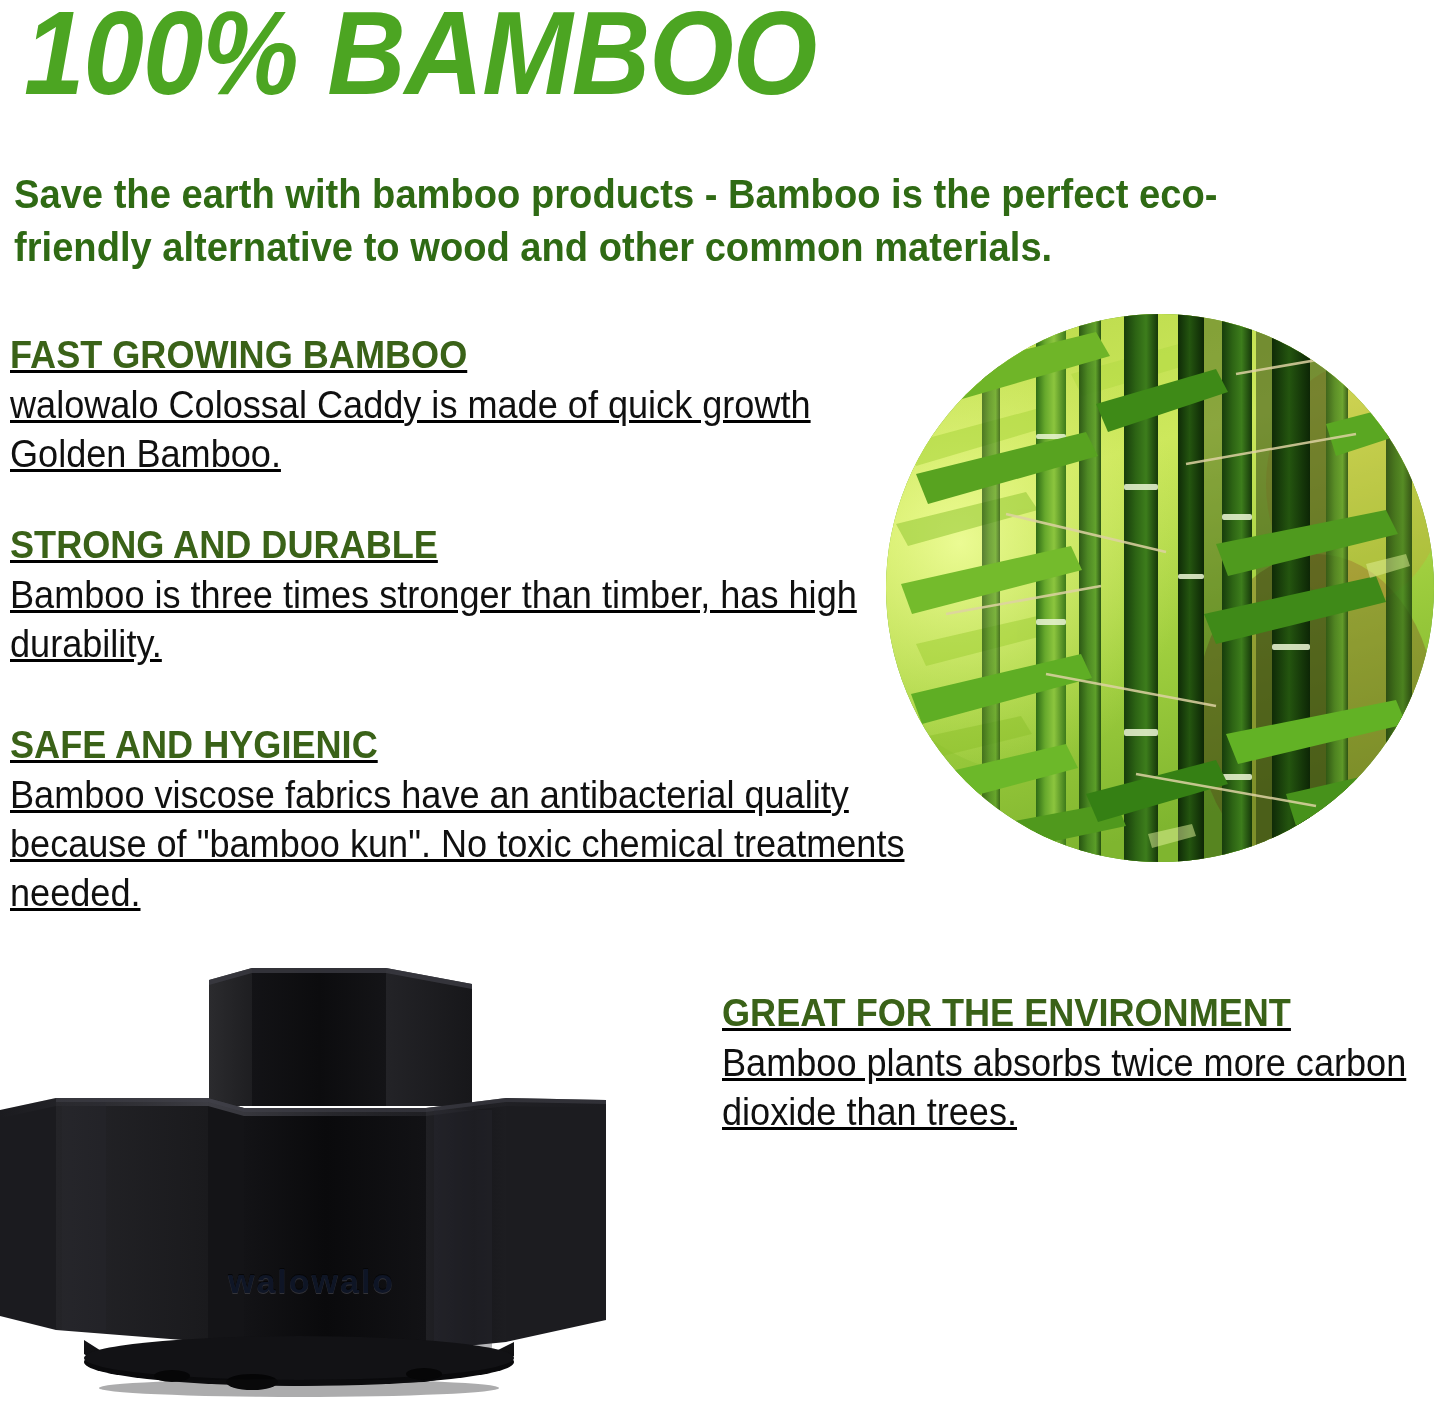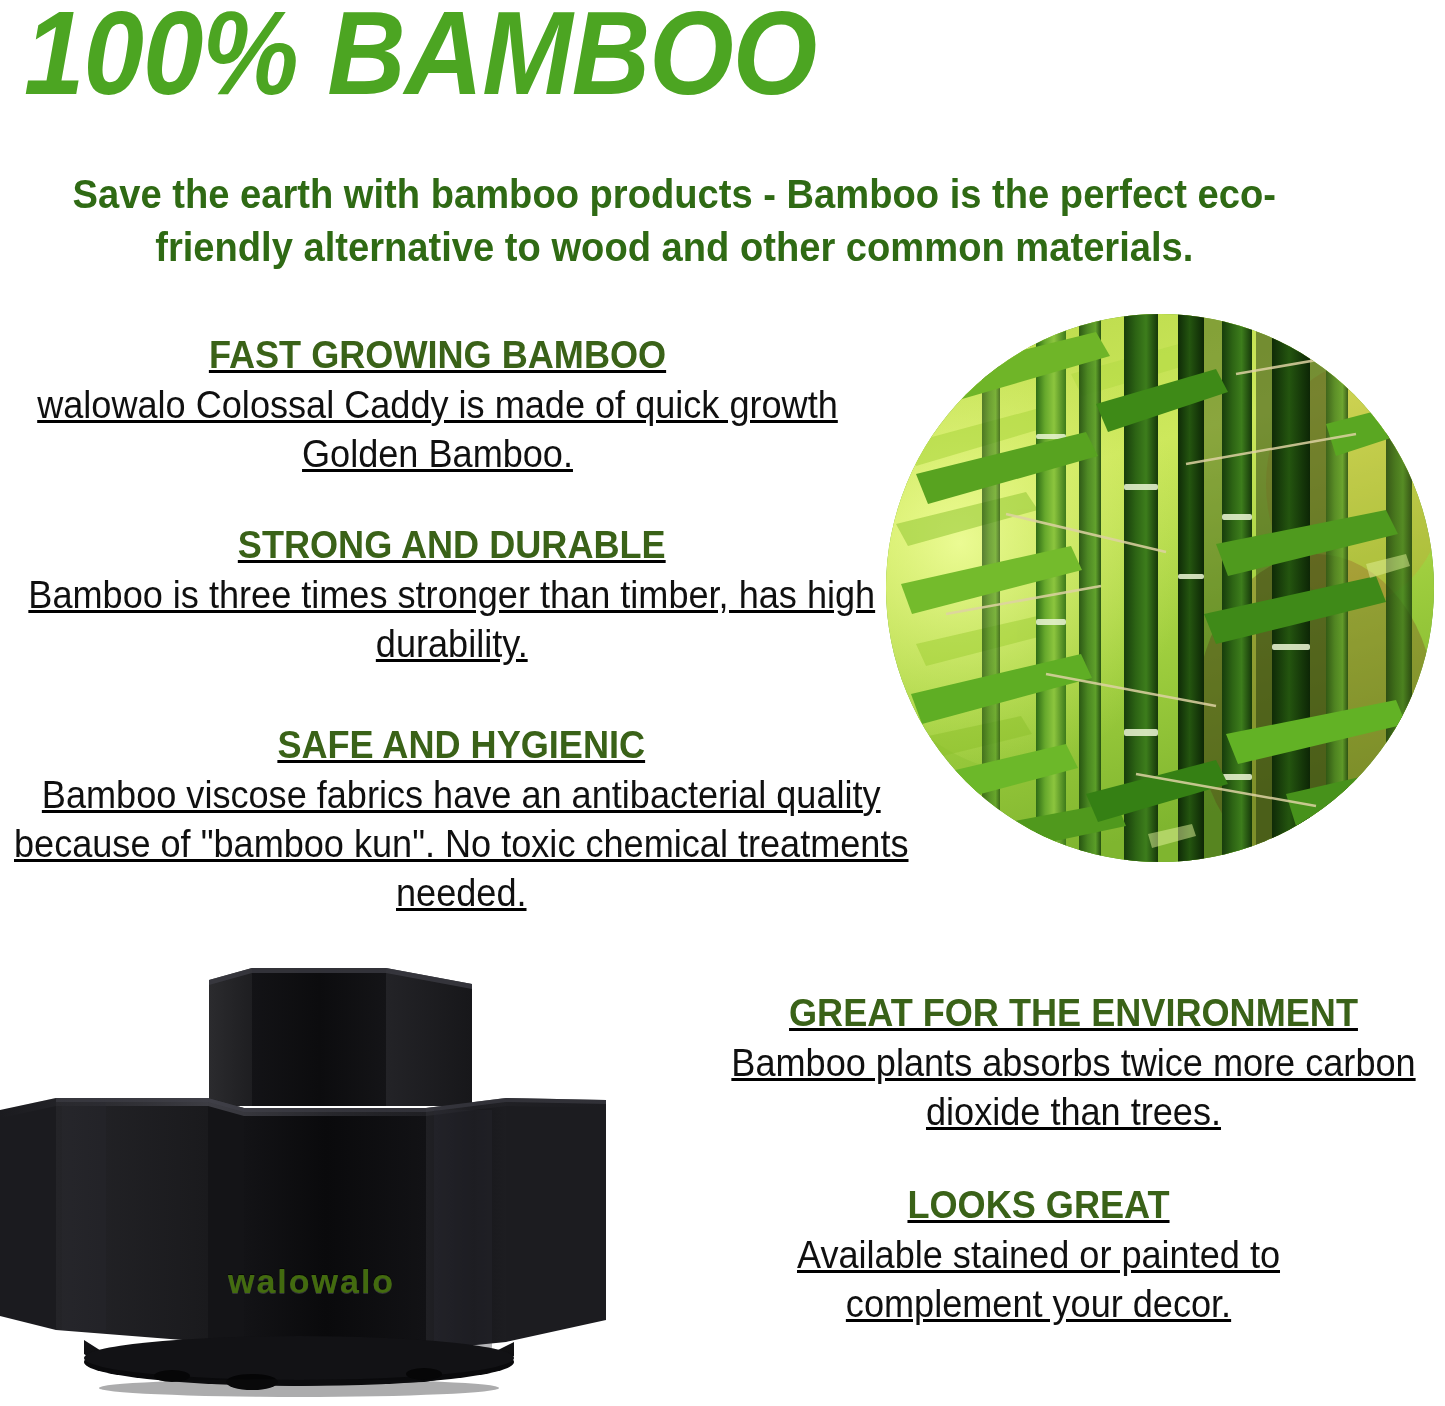--- a/index.html
+++ b/index.html
@@ -10,21 +10,20 @@
   }
   body {
     font-family: "Liberation Sans", sans-serif;
   }
   .page {
     position: relative;
     width: 1445px;
     height: 1406px;
     background: #ffffff;
     overflow: hidden;
-    text-align: center;
   }
 
   
   .title {
     position: absolute;
     left: 24px;
     top: -6px;
     font-size: 118px;
     line-height: 1.0;
     font-weight: bold;
@@ -103,21 +102,21 @@
     height: 448px;
   }
   .product svg { display: block; width: 100%; height: 100%; }
   .product-logo {
     position: absolute;
     left: 228px;
     top: 1262px;
     font-size: 34px;
     font-weight: bold;
     letter-spacing: 2px;
-    color: #4d7c0f;
+    color: #0f172a;
     opacity: 0.85;
     text-shadow: 0 1px 0 #3a3a40, 0 -1px 0 #050506;
     pointer-events: none;
   }
 </style>
 </head>
 <body>
 
 <div class="page">
 
@@ -138,24 +137,20 @@
   <div class="feature" id="feat-strong">
     <div class="fhead">STRONG AND DURABLE</div>
     <div class="fbody">Bamboo is three times stronger than timber, has high durability.</div>
   </div>
 
   <div class="feature" id="feat-env">
     <div class="fhead">GREAT FOR THE ENVIRONMENT</div>
     <div class="fbody">Bamboo plants absorbs twice more carbon dioxide than trees.</div>
   </div>
 
-  <div class="feature" id="feat-looks">
-    <div class="fhead">LOOKS GREAT</div>
-    <div class="fbody">Available stained or painted to complement your decor.</div>
-  </div>
 
   <div class="bamboo-circle">
     <svg viewBox="0 0 548 548" preserveAspectRatio="xMidYMid slice">
       <defs>
         <linearGradient id="bgSun" x1="0" y1="0" x2="0.3" y2="1">
           <stop offset="0%" stop-color="#b9d94a"></stop>
           <stop offset="35%" stop-color="#cde85c"></stop>
           <stop offset="70%" stop-color="#9fce3e"></stop>
           <stop offset="100%" stop-color="#7fb52f"></stop>
         </linearGradient>

